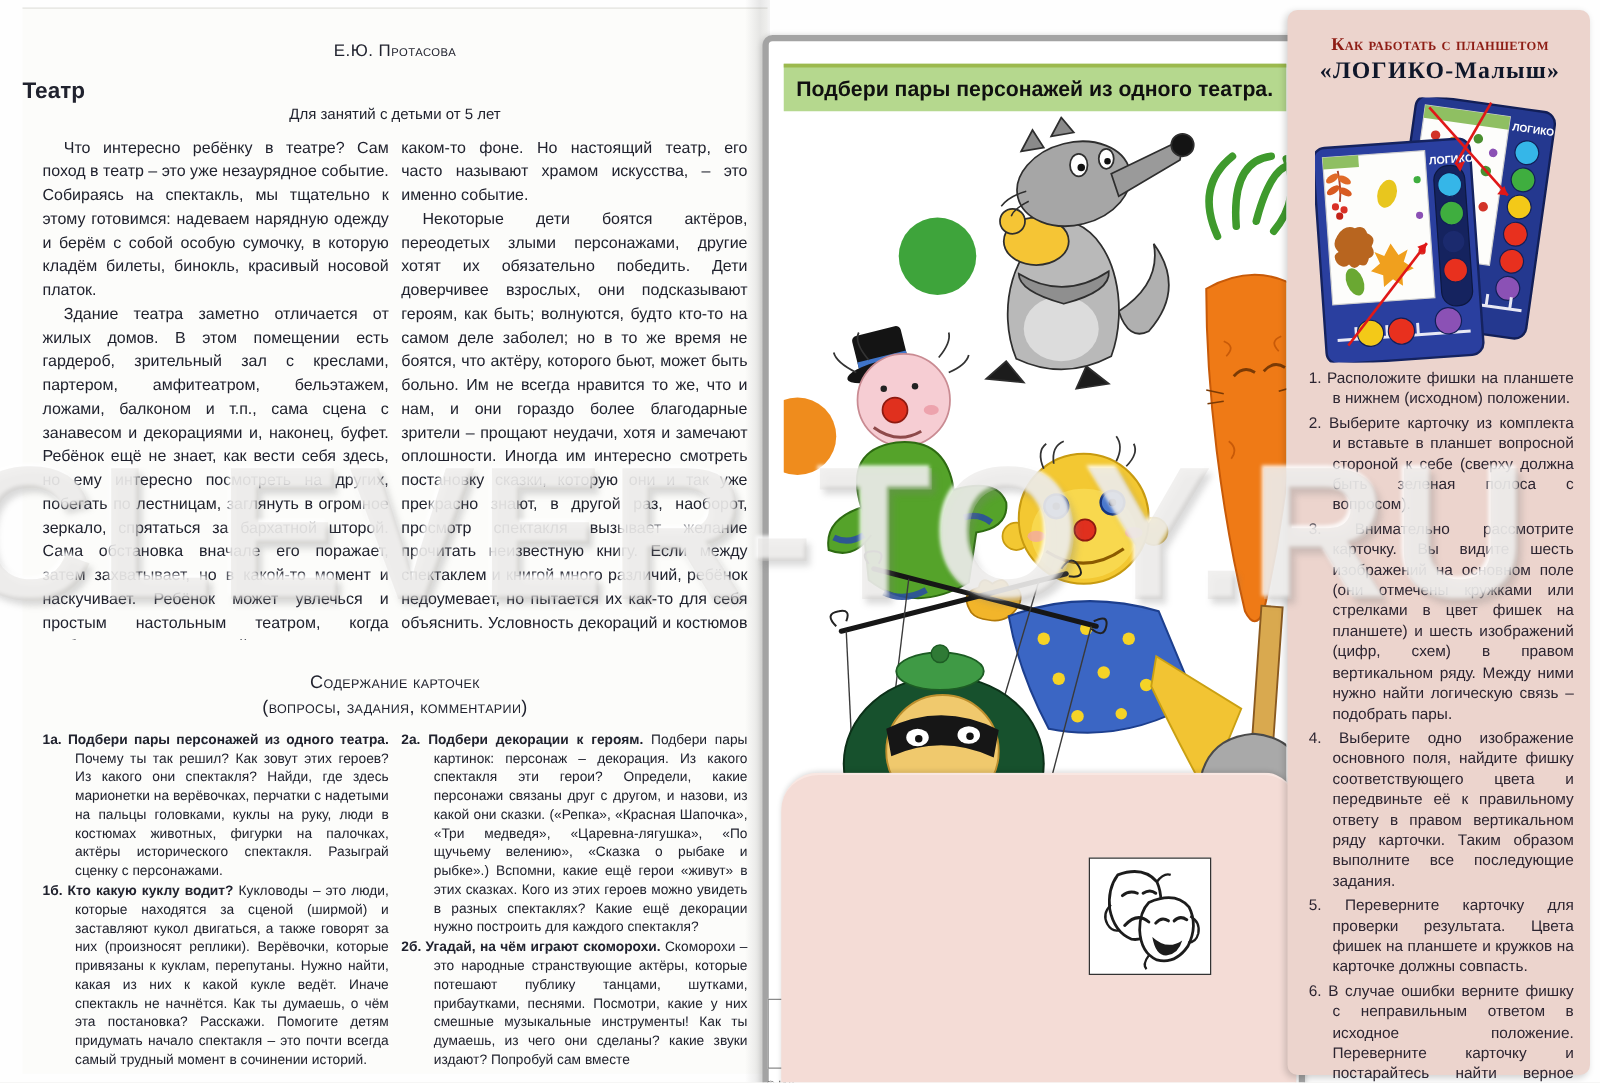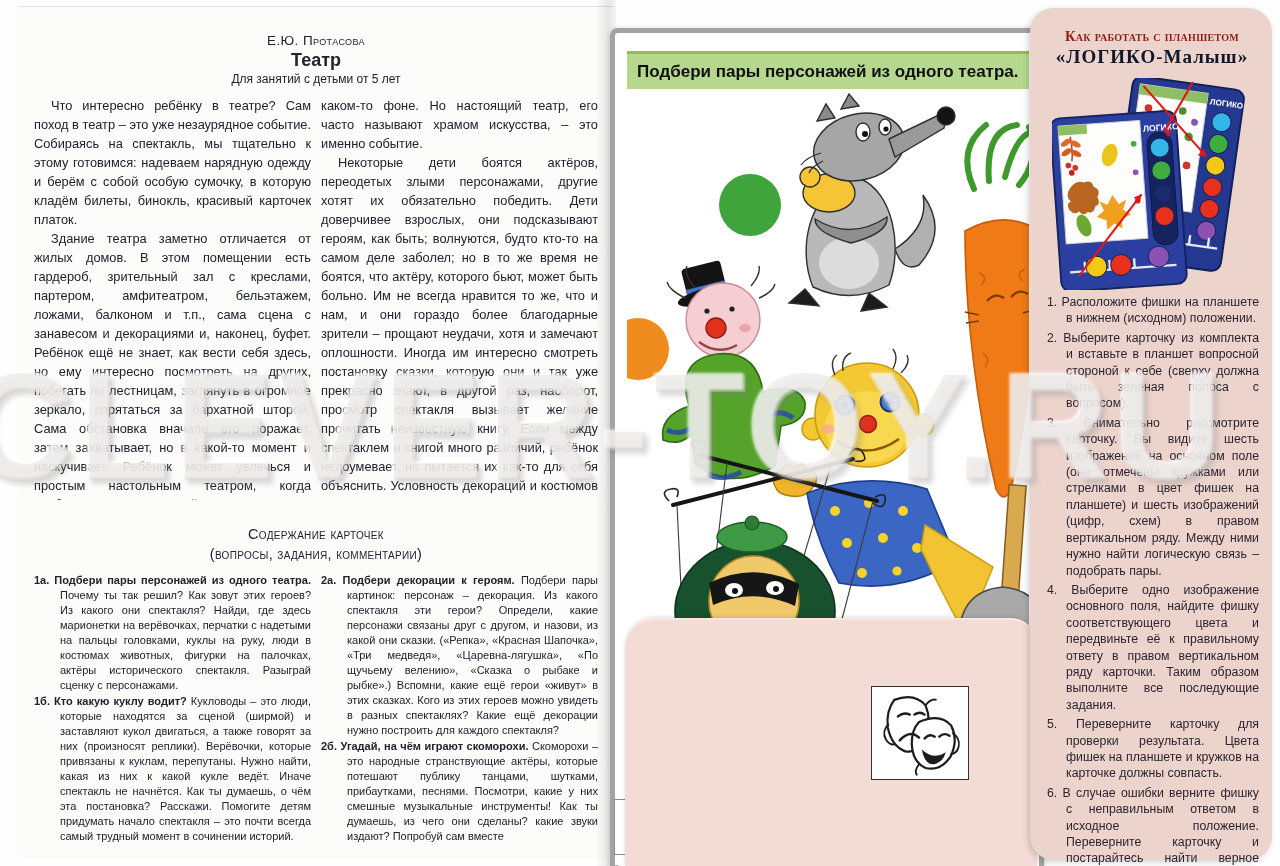--- a/index.html
+++ b/index.html
@@ -2,21 +2,21 @@
 <html lang="ru"><head>
 <meta charset="utf-8">
 <style>
   html,body{margin:0;padding:0;background:#ffffff;}
   .canvas{position:relative;width:1280px;height:866px;overflow:hidden;
     background:#fefefe;font-family:"Liberation Sans",sans-serif;outline:1px solid #d9d9d5;}
   
   .left-page{position:absolute;left:18px;top:6px;width:596px;height:852px;
     background:#fcfcfa;border-top:1px solid #e2e2de;color:#20222e;z-index:5;}
   .author{margin-top:26px;text-align:center;font-size:13.5px;font-variant:small-caps;letter-spacing:.4px;}
-  .ptitle{margin-top:2px;text-align:center;font-size:18px;font-weight:bold;}
+  .ptitle{margin-top:14px;font-size:18px;font-weight:bold;}
   .subtitle{margin-top:1px;text-align:center;font-size:12px;}
   .sec-title{margin-top:10px;text-align:center;font-size:14.5px;font-variant:small-caps;letter-spacing:.4px;}
   .cols{display:flex;gap:10px;padding:0 16px;margin-top:10px;}
   .col{width:50%;text-align:justify;}
   .cols.method{height:404px;overflow:hidden;font-size:12.8px;line-height:19px;}
   .cols.method p{margin:0;text-indent:17px;}
   .cols.method p.noindent{text-indent:0;}
   .sec2{margin-top:24px;text-align:center;font-size:14.5px;font-variant:small-caps;line-height:20px;letter-spacing:.3px;}
   .cols.cardsec{margin-top:9px;font-size:11px;line-height:15px;}
   .cols.cardsec p{margin:0 0 1px 0;padding-left:26px;text-indent:-26px;}
@@ -30,21 +30,21 @@
   .illu{position:absolute;left:12px;top:60px;width:402px;height:574px;}
   .mini-frame{position:absolute;left:-1px;bottom:24px;width:18px;height:54px;background:#fff;border:1.5px solid #8a8a8a;}
   .copyright{position:absolute;left:-2px;bottom:5px;font-size:9.5px;color:#4a4a4a;white-space:nowrap;}
   
   .back-card{position:absolute;left:625px;top:618px;width:412px;height:248px;background:#f4dcd6;
     border-radius:30px 26px 0 0;border-top:2px solid #f9e7e2;box-shadow:0 -1px 4px rgba(0,0,0,.13);z-index:15;}
   .masks-box{position:absolute;left:246px;top:66px;width:96px;height:92px;background:#fff;border:1.5px solid #333;}
   .masks-box svg{width:100%;height:100%;display:block;}
   
   .right-panel{position:absolute;left:1030px;top:8px;width:242px;height:852px;background:#ecd4cd;
-    border-radius:24px;box-shadow:-2px 2px 6px rgba(0,0,0,.18);z-index:20;box-sizing:border-box;
+    border-radius:8px;box-shadow:-2px 2px 6px rgba(0,0,0,.18);z-index:20;box-sizing:border-box;
     padding:20px 13px 0 15px;color:#2b2430;}
   .rp-title1{text-align:center;font-family:"Liberation Serif",serif;font-size:14.5px;font-weight:600;
     color:#8e1d15;font-variant:small-caps;letter-spacing:.3px;}
   .rp-title2{text-align:center;font-family:"Liberation Serif",serif;font-size:19px;font-weight:bold;
     color:#0f172a;letter-spacing:1px;margin-top:1px;}
   .tablets{display:block;margin:10px auto 4px auto;width:200px;height:212px;}
   ol.steps{list-style:none;margin:4px 0 0 0;padding:0 0 0 2px;font-size:12.3px;line-height:16.4px;text-align:justify;}
   ol.steps li{padding-left:19px;text-indent:-19px;margin-bottom:3px;}
   
   .page-gap{position:absolute;left:596px;top:0;width:20px;height:100%;
@@ -58,21 +58,21 @@
 <body>
 
 <div class="canvas">
 
   <div class="left-page">
     <div class="author">Е.Ю. Протасова</div>
     <div class="ptitle">Театр</div>
     <div class="subtitle">Для занятий с детьми от 5 лет</div>
     <div class="cols method">
       <div class="col">
-        <p>Что интересно ребёнку в театре? Сам поход в театр – это уже незаурядное событие. Собираясь на спектакль, мы тщательно к этому готовимся: надеваем нарядную одежду и берём с собой особую сумочку, в которую кладём билеты, бинокль, красивый карточек платок.</p>
+        <p>Что интересно ребёнку в театре? Сам поход в театр – это уже незаурядное событие. Собираясь на спектакль, мы тщательно к этому готовимся: надеваем нарядную одежду и берём с собой особую сумочку, в которую кладём билеты, бинокль, красивый носовой платок.</p>
         <p>Здание театра заметно отличается от жилых домов. В этом помещении есть гардероб, зрительный зал с креслами, партером, амфитеатром, бельэтажем, ложами, балконом и т.п., сама сцена с занавесом и декорациями и, наконец, буфет. Ребёнок ещё не знает, как вести себя здесь, но ему интересно посмотреть на других, побегать по лестницам, заглянуть в огромное зеркало, спрятаться за бархатной шторой. Сама обстановка вначале его поражает, затем захватывает, но в какой-то момент и наскучивает. Ребёнок может увлечься и простым настольным театром, когда изображения персонажей наклеивают на спичечные коробочки и передвигают по столу, спектаклем с собственными куклами (режиссёрской игрой) и раскладыванием вырезанных фигурок на</p>
       </div>
       <div class="col">
         <p class="noindent">каком-то фоне. Но настоящий театр, его часто называют храмом искусства, – это именно событие.</p>
         <p>Некоторые дети боятся актёров, переодетых злыми персонажами, другие хотят их обязательно победить. Дети доверчивее взрослых, они подсказывают героям, как быть; волнуются, будто кто-то на самом деле заболел; но в то же время не боятся, что актёру, которого бьют, может быть больно. Им не всегда нравится то же, что и нам, и они гораздо более благодарные зрители – прощают неудачи, хотя и замечают оплошности. Иногда им интересно смотреть постановку сказки, которую они и так уже прекрасно знают, в другой раз, наоборот, просмотр спектакля вызывает желание прочитать неизвестную книгу. Если между спектаклем и книгой много различий, ребёнок недоумевает, но пытается их как-то для себя объяснить. Условность декораций и костюмов нимало не смущает малыша. А после спектакля дети часто хотят сами поставить какую-нибудь пьесу, и это, наверное, лучший итог похода в театр.</p>
       </div>
     </div>
     <div class="sec2">
       <div>Содержание карточек</div>
       <div>(вопросы, задания, комментарии)</div>

